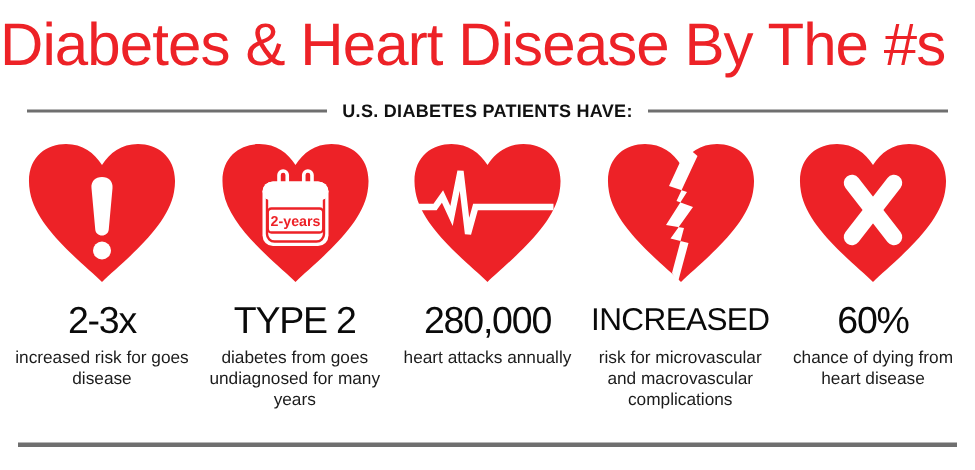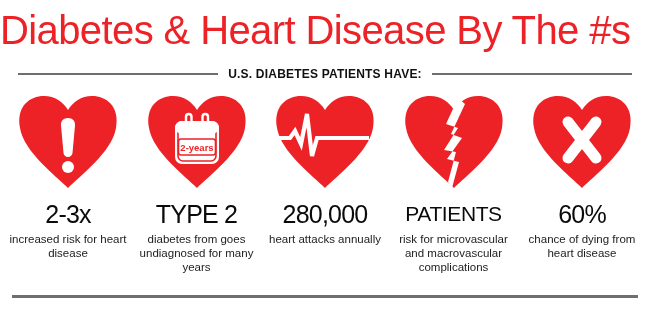--- a/index.html
+++ b/index.html
@@ -143,21 +143,21 @@
 
     <div class="col">
       <div class="icon-wrap">
         <svg width="104" height="96" viewBox="0 0 104 96" aria-hidden="true">
           <path fill="#ED2227" d="M52 94 C40 82 8 58 4 34 C0 12 14 2 28 2 C39 2 47 8 52 16 C57 8 65 2 76 2 C90 2 104 12 100 34 C96 58 64 82 52 94 Z"></path>
           <path fill="#FFFFFF" d="M52 24 C56.5 24 59.5 27 59 31.5 L56.5 59 C56.3 61.3 54.4 63 52 63 C49.6 63 47.7 61.3 47.5 59 L45 31.5 C44.5 27 47.5 24 52 24 Z"></path>
           <circle fill="#FFFFFF" cx="52" cy="73" r="6"></circle>
         </svg>
       </div>
       <div class="stat-value">2-3x</div>
-      <div class="stat-desc">increased risk for heart disease</div>
+      <div class="stat-desc">increased risk for goes disease</div>
     </div>
 
     <div class="col">
       <div class="icon-wrap">
         <svg width="104" height="96" viewBox="0 0 104 96" aria-hidden="true">
           <path fill="#ED2227" d="M52 94 C40 82 8 58 4 34 C0 12 14 2 28 2 C39 2 47 8 52 16 C57 8 65 2 76 2 C90 2 104 12 100 34 C96 58 64 82 52 94 Z"></path>
           <rect x="41" y="20" width="5.5" height="13" rx="2.7" fill="none" stroke="#FFFFFF" stroke-width="2.4"></rect>
           <rect x="57.5" y="20" width="5.5" height="13" rx="2.7" fill="none" stroke="#FFFFFF" stroke-width="2.4"></rect>
           <rect x="30" y="27" width="44" height="43" rx="7" fill="#FFFFFF"></rect>
           <rect x="33" y="30" width="38" height="37" rx="5" fill="none" stroke="#ED2227" stroke-width="1.6"></rect>
@@ -181,21 +181,21 @@
       <div class="stat-desc">heart attacks annually</div>
     </div>
 
     <div class="col narrow-value">
       <div class="icon-wrap">
         <svg width="104" height="96" viewBox="0 0 104 96" aria-hidden="true">
           <path fill="#ED2227" d="M52 94 C40 82 8 58 4 34 C0 12 14 2 28 2 C39 2 47 8 52 16 C57 8 65 2 76 2 C90 2 104 12 100 34 C96 58 64 82 52 94 Z"></path>
           <path fill="#FFFFFF" d="M56 4 L44 30 L56 34 L42 56 L54 58 L46 88 L50 94 L57 68 L45 65 L60 44 L49 40 L63 10 Z"></path>
         </svg>
       </div>
-      <div class="stat-value">PATIENTS</div>
+      <div class="stat-value">INCREASED</div>
       <div class="stat-desc">risk for microvascular and macrovascular complications</div>
     </div>
 
     <div class="col">
       <div class="icon-wrap">
         <svg width="104" height="96" viewBox="0 0 104 96" aria-hidden="true">
           <path fill="#ED2227" d="M52 94 C40 82 8 58 4 34 C0 12 14 2 28 2 C39 2 47 8 52 16 C57 8 65 2 76 2 C90 2 104 12 100 34 C96 58 64 82 52 94 Z"></path>
           <g stroke="#FFFFFF" stroke-width="11" stroke-linecap="round">
             <line x1="38" y1="28" x2="66" y2="64"></line>
             <line x1="66" y1="28" x2="38" y2="64"></line>

